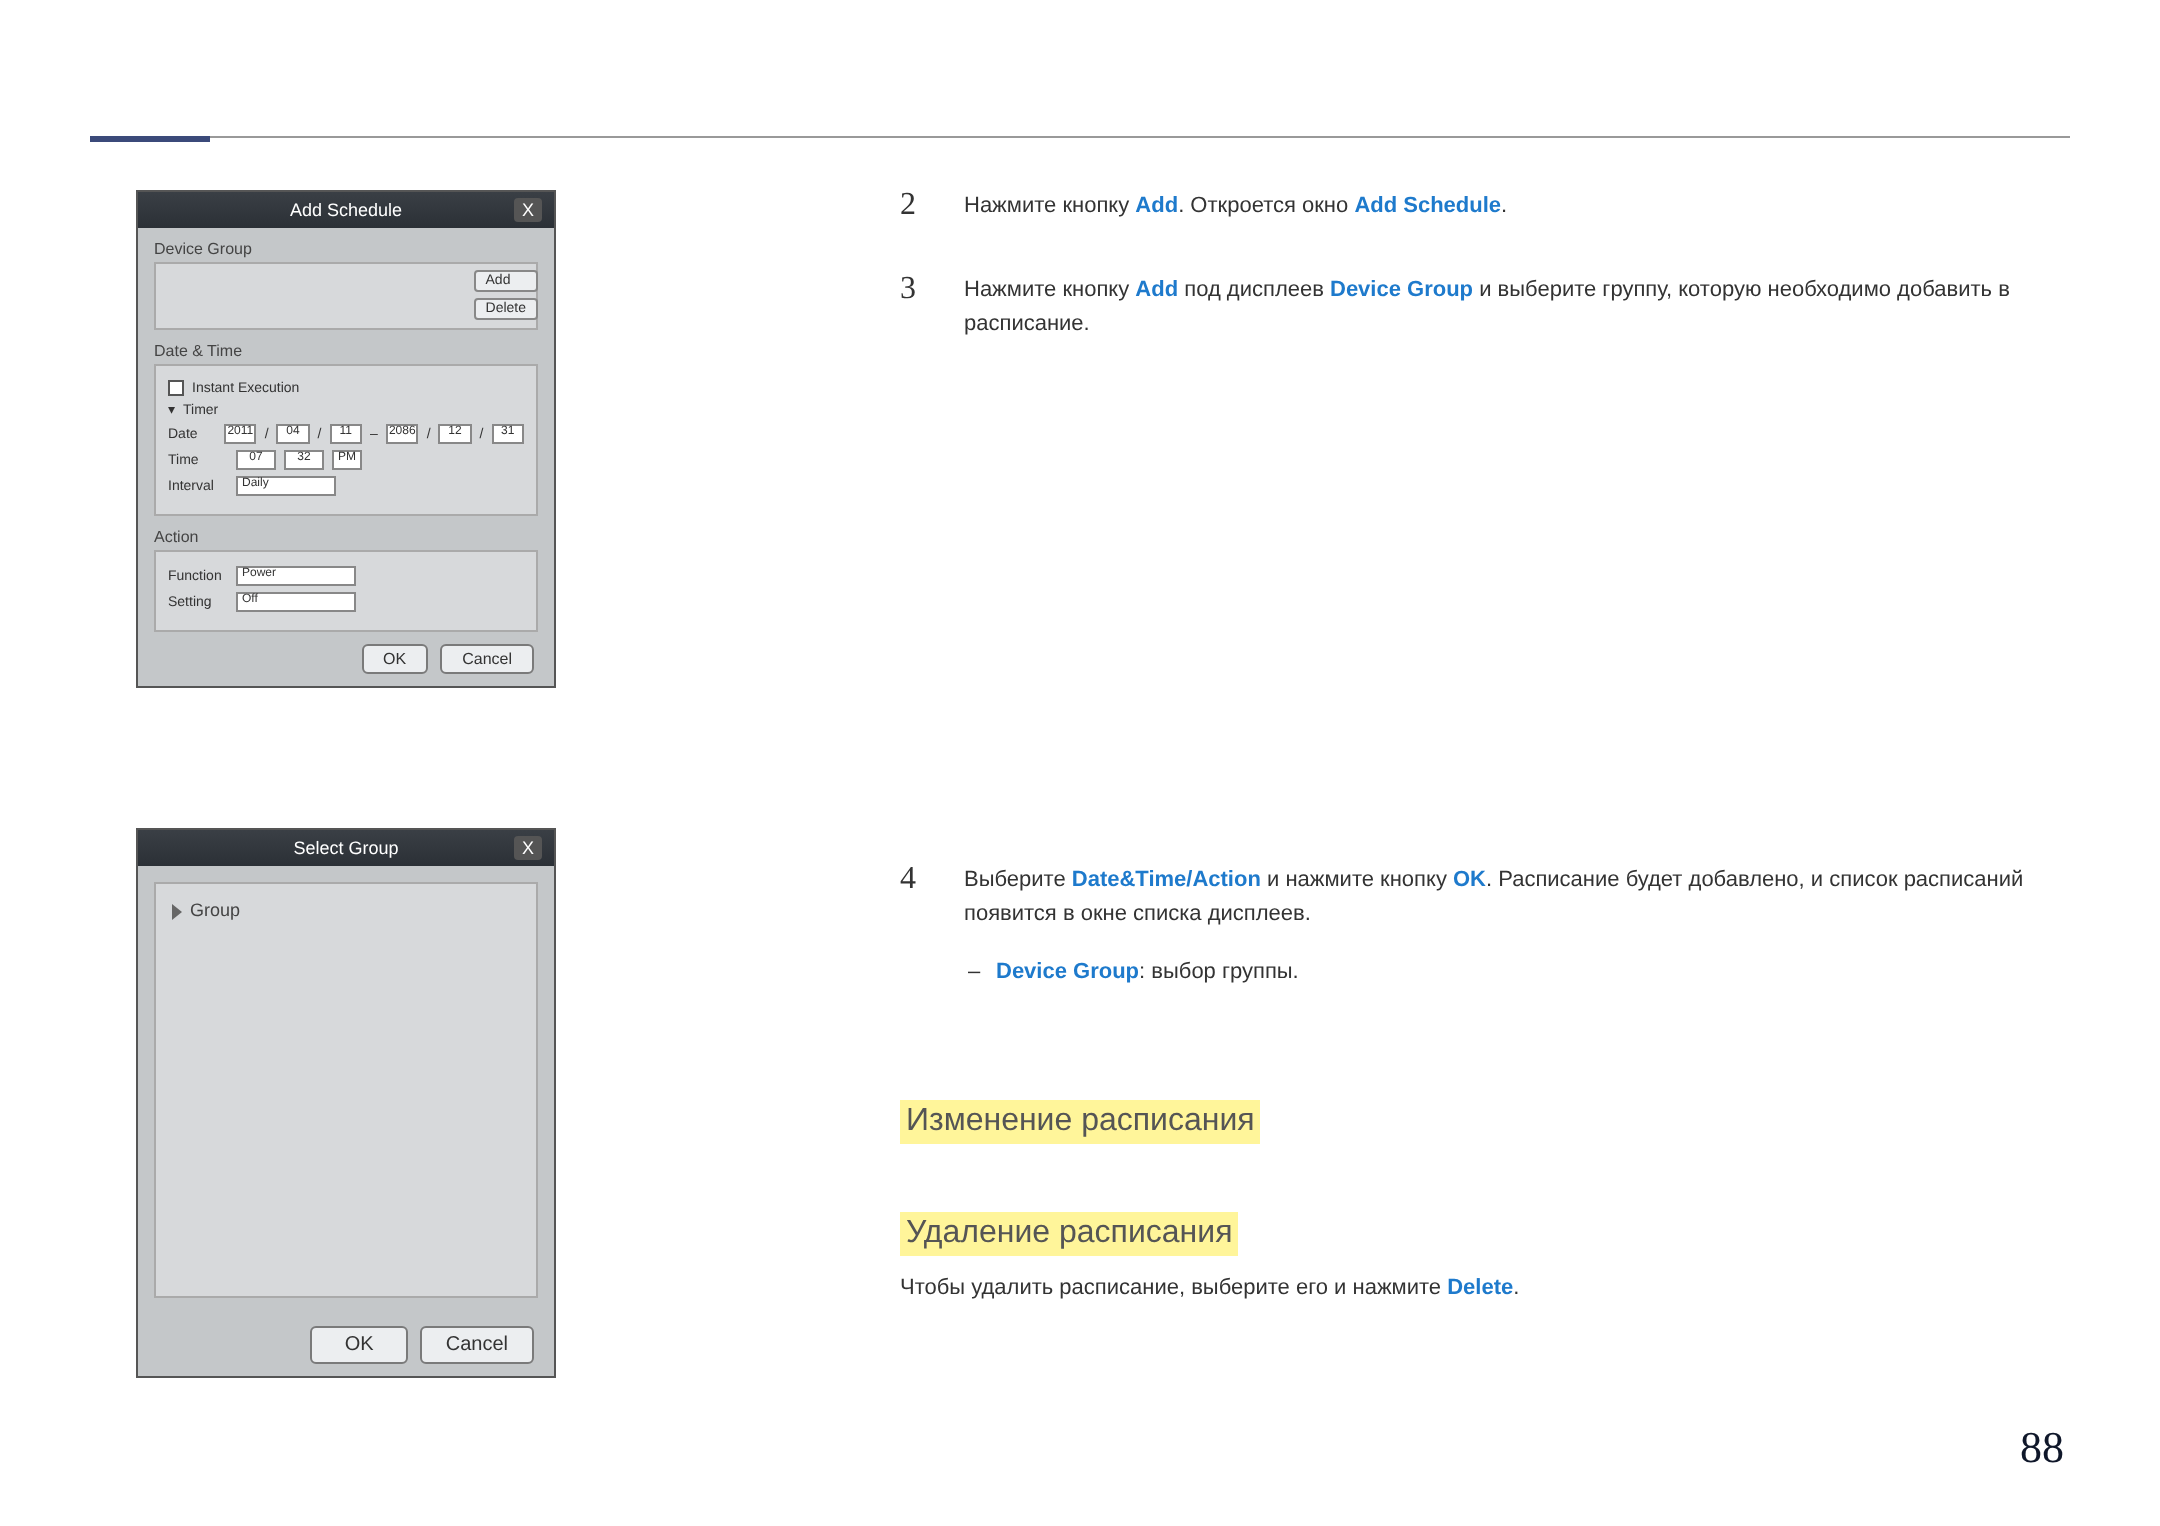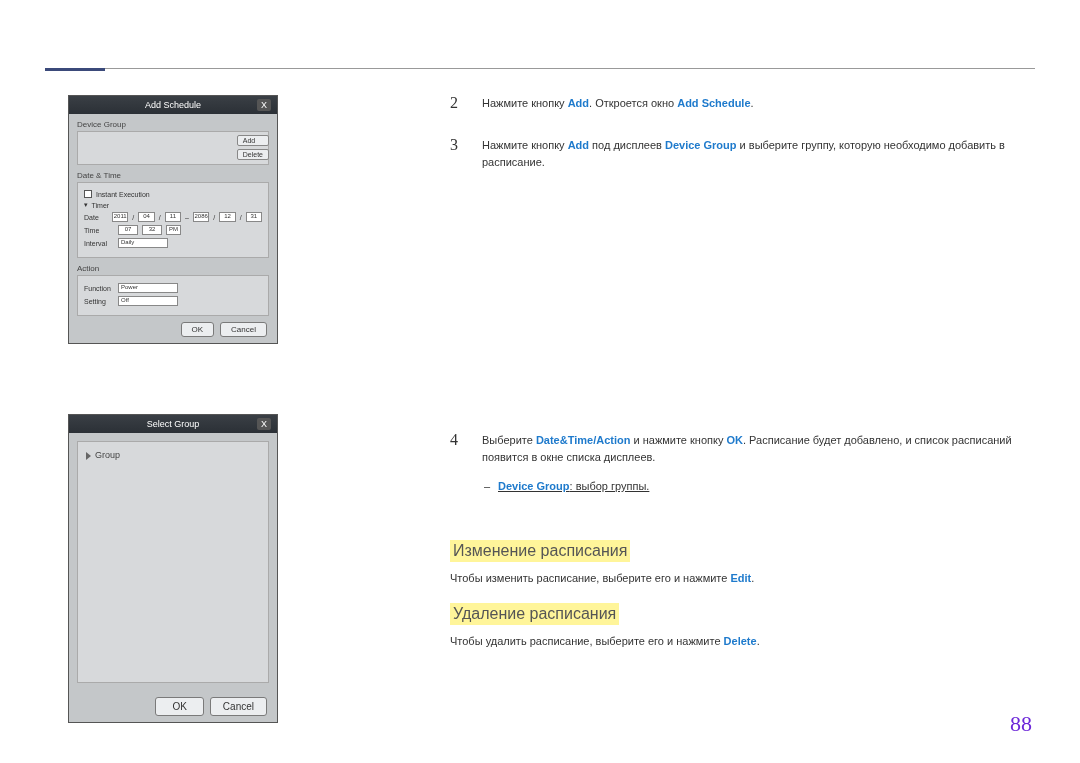--- a/index.html
+++ b/index.html
@@ -151,21 +151,21 @@
     border: 1px solid #7a7a7a;
     font-size: 8px;
     padding: 2px 10px;
     border-radius: 3px;
   }
   
   .dlg2-body {
     background: #d7d9db;
     border: 1px solid #aaa;
     margin: 8px;
-    height: 242px;
+    height: 208px;
     padding: 8px;
     font-size: 9px;
     color: #444;
   }
   .tri {
     display:inline-block;
     width:0;height:0;
     border-top:4px solid transparent;
     border-bottom:4px solid transparent;
     border-left:5px solid #666;
@@ -188,52 +188,51 @@
   .step-body {
     font-size: 11px;
     line-height: 1.6;
     color: #333;
   }
   .blue { color: #1e7acc; font-weight: bold; }
   .bold { font-weight: bold; }
   .sub-list {
     margin-top: 10px;
     margin-left: 0;
-    text-decoration: underline;
   }
   .sub-item {
     position: relative;
     padding-left: 16px;
     margin-bottom: 4px;
     line-height: 1.7;
   }
   .sub-item::before {
     content: "–";
     position: absolute;
     left: 2px;
     color: #333;
   }
   .h3 {
     background: #fff59a;
     display: inline-block;
     font-size: 16px;
     color: #555;
     padding: 2px 3px;
-    margin: 16px 0 8px;
+    margin: 26px 0 8px;
   }
   .para {
     font-size: 11px;
     line-height: 1.6;
   }
   .page-num {
     position: absolute;
     right: 48px;
     bottom: 26px;
     font-size: 22px;
-    color: #6d28d9;
+    color: #0f172a;
     font-family: Georgia, serif;
   }
 </style>
 </head>
 <body>
 
 <div class="page">
   <div class="rule"></div>
   <div class="accent-rule"></div>
 
@@ -338,23 +337,20 @@
         <div class="sub-list">
           <div class="sub-item">
             <span class="blue">Device Group</span><span>: выбор группы.</span>
           </div>
         </div>
       </div>
     </div>
 
     <div>
       <div class="h3">Изменение расписания</div>
-      <div class="para">
-        <span>Чтобы изменить расписание, выберите его и нажмите </span><span class="blue">Edit</span><span>.</span>
-      </div>
     </div>
 
     <div>
       <div class="h3">Удаление расписания</div>
       <div class="para">
         <span>Чтобы удалить расписание, выберите его и нажмите </span><span class="blue">Delete</span><span>.</span>
       </div>
     </div>
 
   </div>

